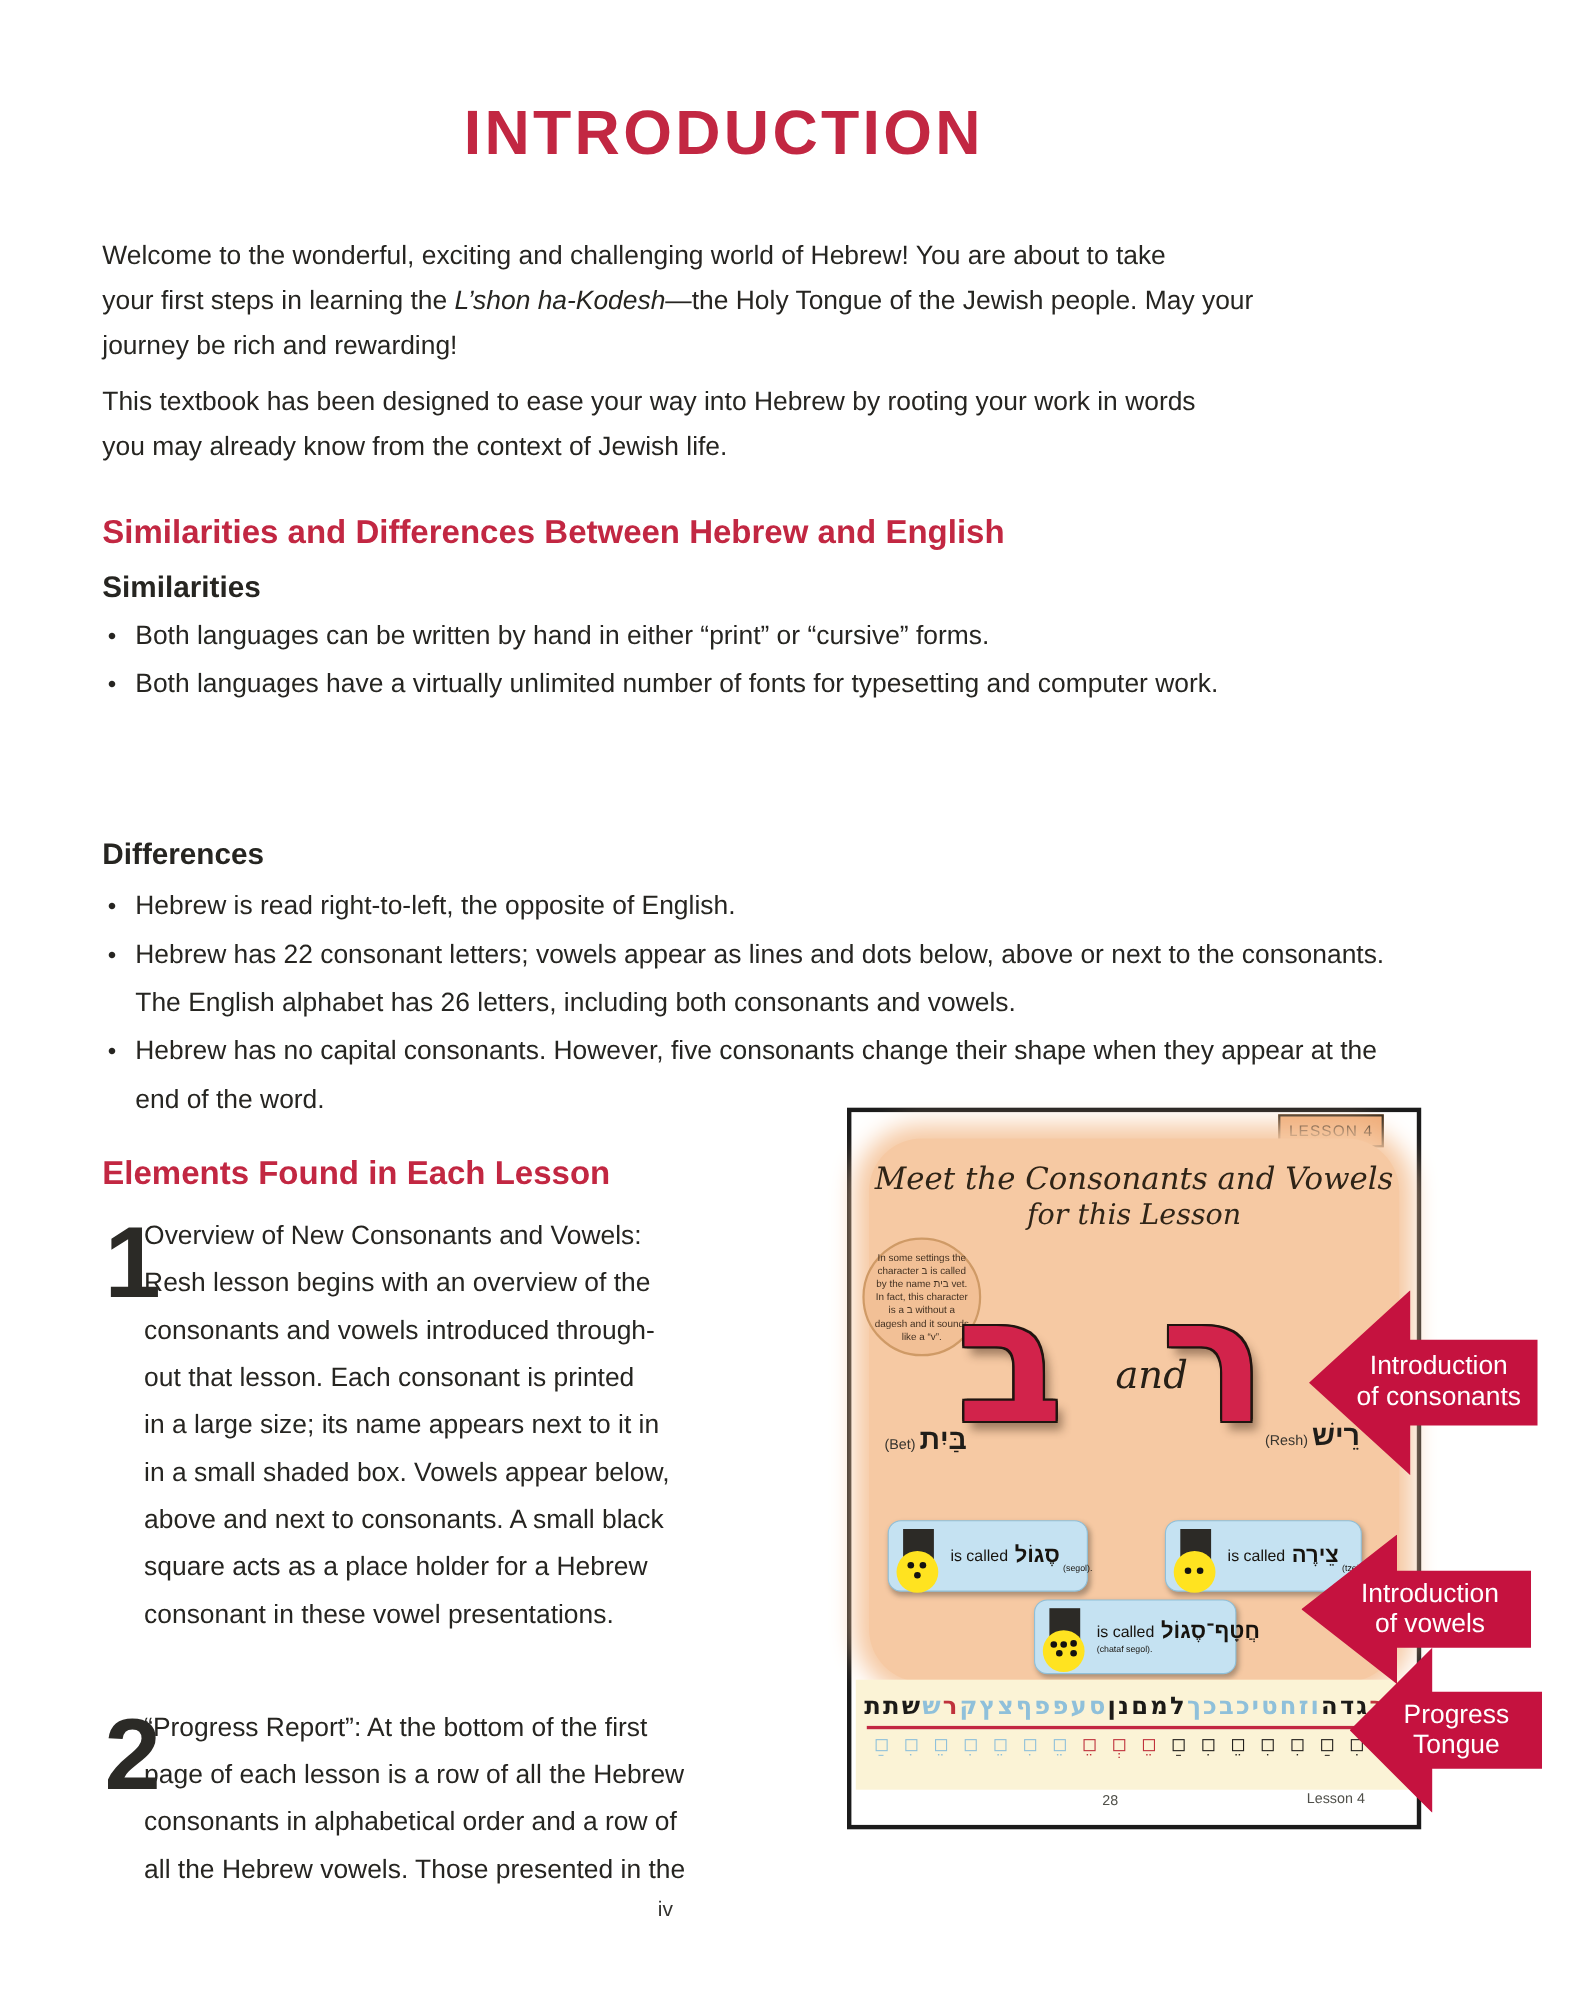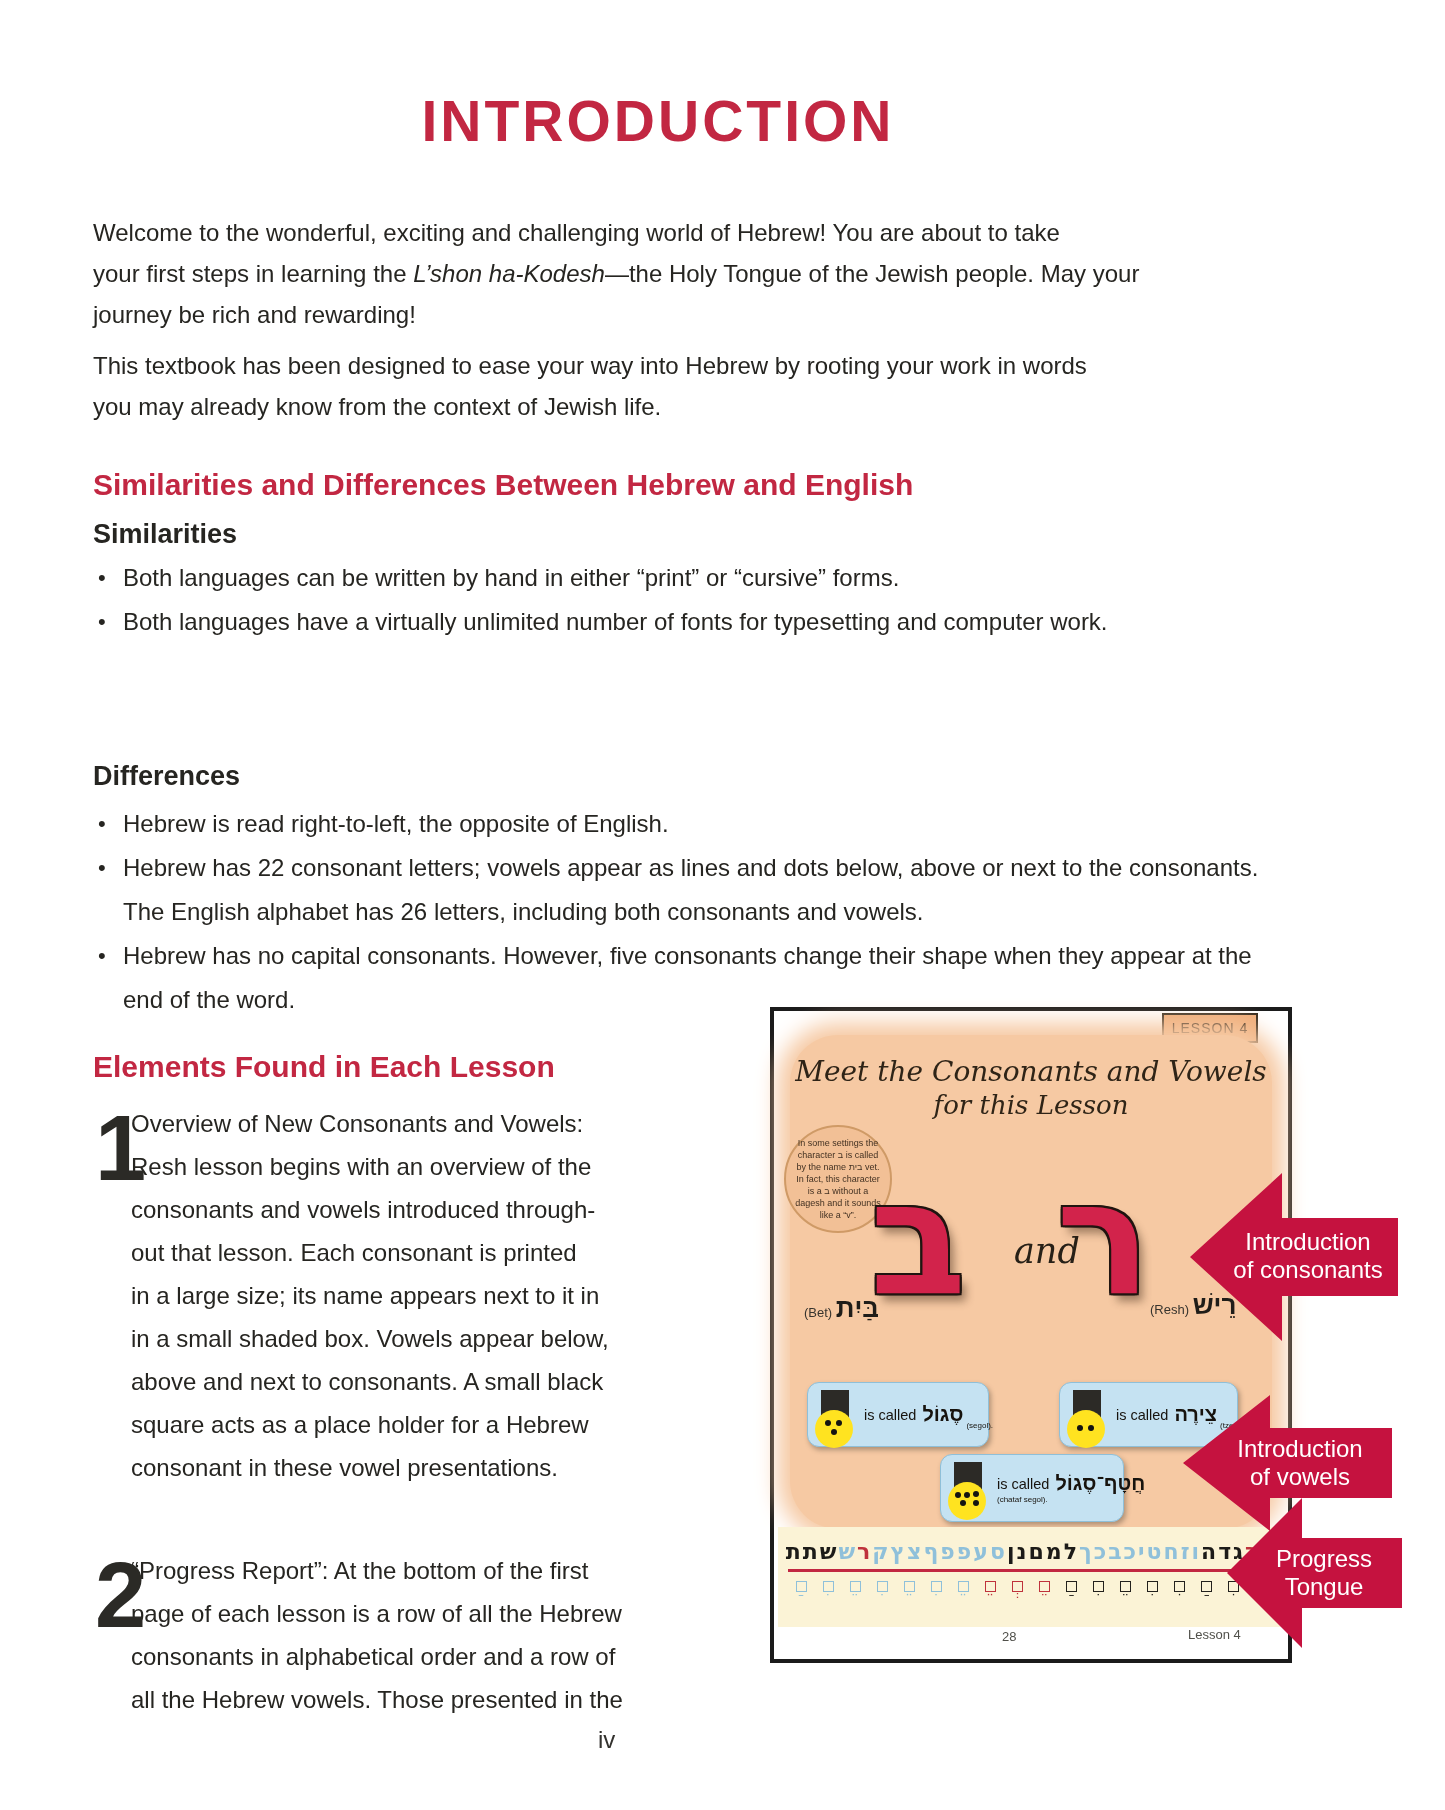--- a/index.html
+++ b/index.html
@@ -23,21 +23,21 @@
   .ul-diff{top:802px;}
   ul.bullets li{position:relative;padding-left:30px;font-size:24px;line-height:44px;}
   ul.bullets li::before{content:"•";position:absolute;left:5px;top:0;font-size:22px;}
   .h-elem{left:93px;top:1050px;width:700px;}
   .item{left:93px;width:620px;}
   .item1{top:1102px;}
   .item2{top:1549px;}
   .bignum{position:absolute;left:2px;top:6px;font-size:92px;line-height:80px;font-weight:bold;color:#2b2a26;}
   .itext{margin-left:38px;font-size:24px;line-height:43px;}
   .itext b{font-weight:normal;}
-  .pagenum{left:598px;top:1726px;font-size:24px;color:#33322e;}
+  .pagenum{left:598px;top:1726px;font-size:19px;color:#33322e;}
 
   
   .figure{left:770px;top:1007px;width:514px;height:648px;background:#ffffff;
           border:4px solid #1b1b1b;z-index:1;}
   .fig-abs{position:absolute;}
   .tab{left:388px;top:2px;width:92px;height:26px;background:#efad7a;border:2px solid #33291c;
        font-size:14px;letter-spacing:1px;text-align:center;line-height:26px;color:#1c1207;}
   .peach{left:16px;top:24px;width:482px;height:494px;background:#f6c9a3;border-radius:48px;
          box-shadow:0 0 22px 12px #f6c9a3;}
   .scripttitle{left:20px;top:44px;width:474px;text-align:center;color:#2f2417;

